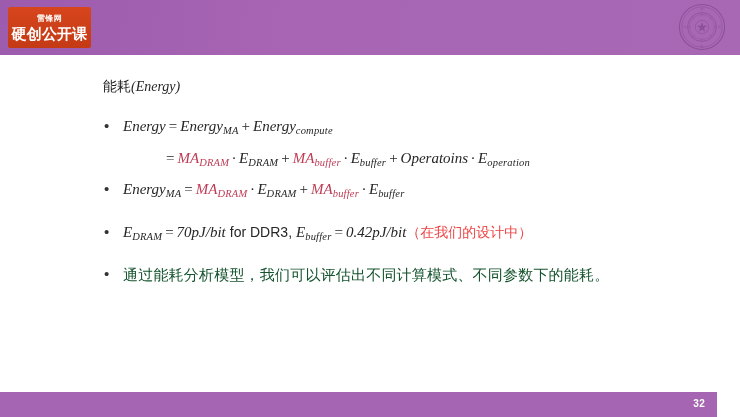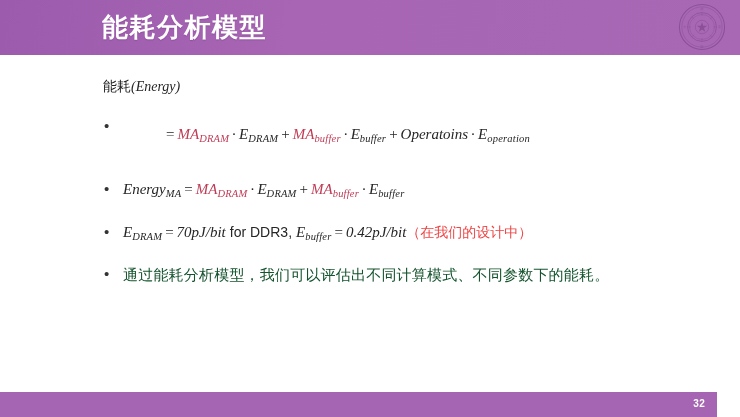--- a/index.html
+++ b/index.html
@@ -214,22 +214,25 @@
     letter-spacing: 0.3px;
   }
 </style>
 </head>
 <body>
 
 <div class="slide">
 
   <div class="header">
 
-
-    <div class="slide-title">能耗分析模型</div>
+    <div class="brand-badge">
+      <span class="brand-badge-top">雷锋网</span>
+      <span class="brand-badge-main">硬创公开课</span>
+    </div>
+
 
     <div class="seal-logo">
       <svg viewBox="0 0 100 100" width="48" height="48" aria-hidden="true">
         <circle cx="50" cy="50" r="47" fill="none" stroke="#4a1a55" stroke-width="2.2"></circle>
         <circle cx="50" cy="50" r="42" fill="none" stroke="#4a1a55" stroke-width="1.1"></circle>
         <circle cx="50" cy="50" r="30" fill="none" stroke="#4a1a55" stroke-width="1.6"></circle>
         <circle cx="50" cy="50" r="26" fill="none" stroke="#4a1a55" stroke-width="0.9"></circle>
         <circle cx="50" cy="50" r="14" fill="none" stroke="#4a1a55" stroke-width="1.2"></circle>
         <polygon points="50,40 52.6,47.6 60.6,47.6 54.1,52.3 56.6,59.9 50,55.2 43.4,59.9 45.9,52.3 39.4,47.6 47.4,47.6" fill="#4a1a55"></polygon>
         <g stroke="#4a1a55" stroke-width="0.9">
@@ -256,20 +259,23 @@
 
     <div class="lead-line">
       <span>能耗</span><span class="math" style="font-size:14px;">(Energy)</span>
     </div>
 
     <div class="bullet-list">
 
       <div class="bullet b1">
         <div class="bullet-dot">•</div>
         <div class="bullet-body">
+          <div class="math">
+            <span>Energy</span><span class="op">=</span><span>Energy</span><sub>MA</sub><span class="op">+</span><span>Energy</span><sub>compute</sub>
+          </div>
           <div class="math math-line-2">
             <span class="cont-indent"></span><span class="op">=</span><span class="red">MA</span><sub class="red">DRAM</sub><span class="dot">·</span><span>E</span><sub>DRAM</sub><span class="op">+</span><span class="red">MA</span><sub class="red">buffer</sub><span class="dot">·</span><span>E</span><sub>buffer</sub><span class="op">+</span><span>Operatoins</span><span class="dot">·</span><span>E</span><sub>operation</sub>
           </div>
         </div>
       </div>
 
       <div class="bullet b2">
         <div class="bullet-dot">•</div>
         <div class="bullet-body">
           <div class="math">

